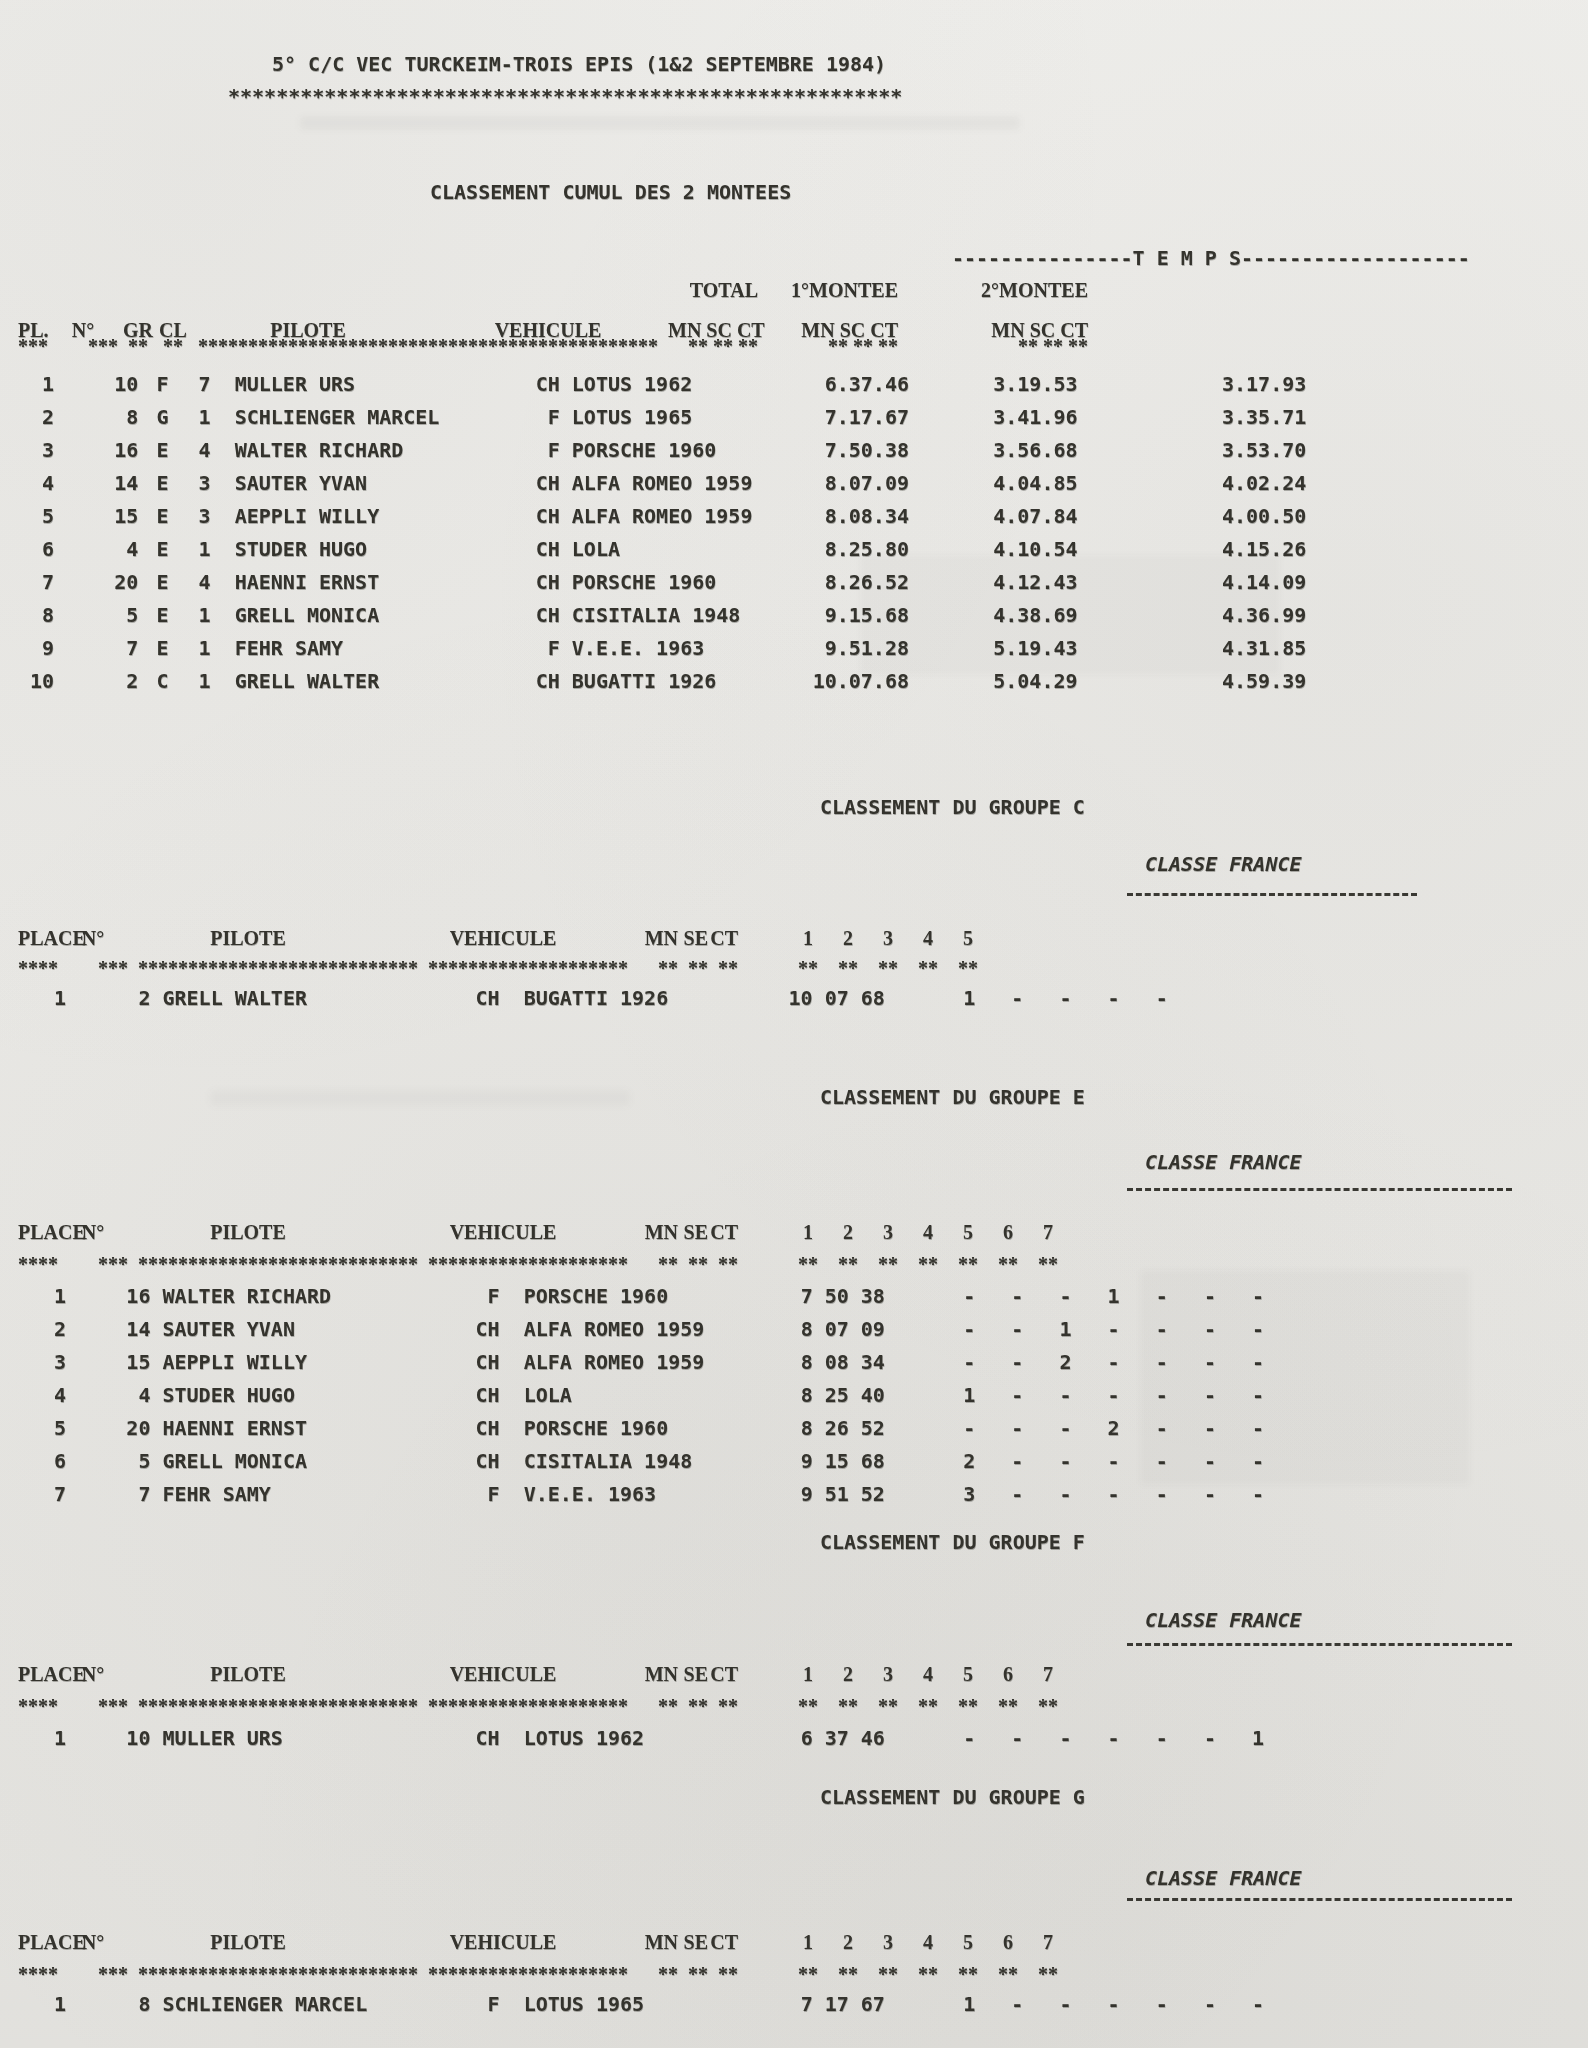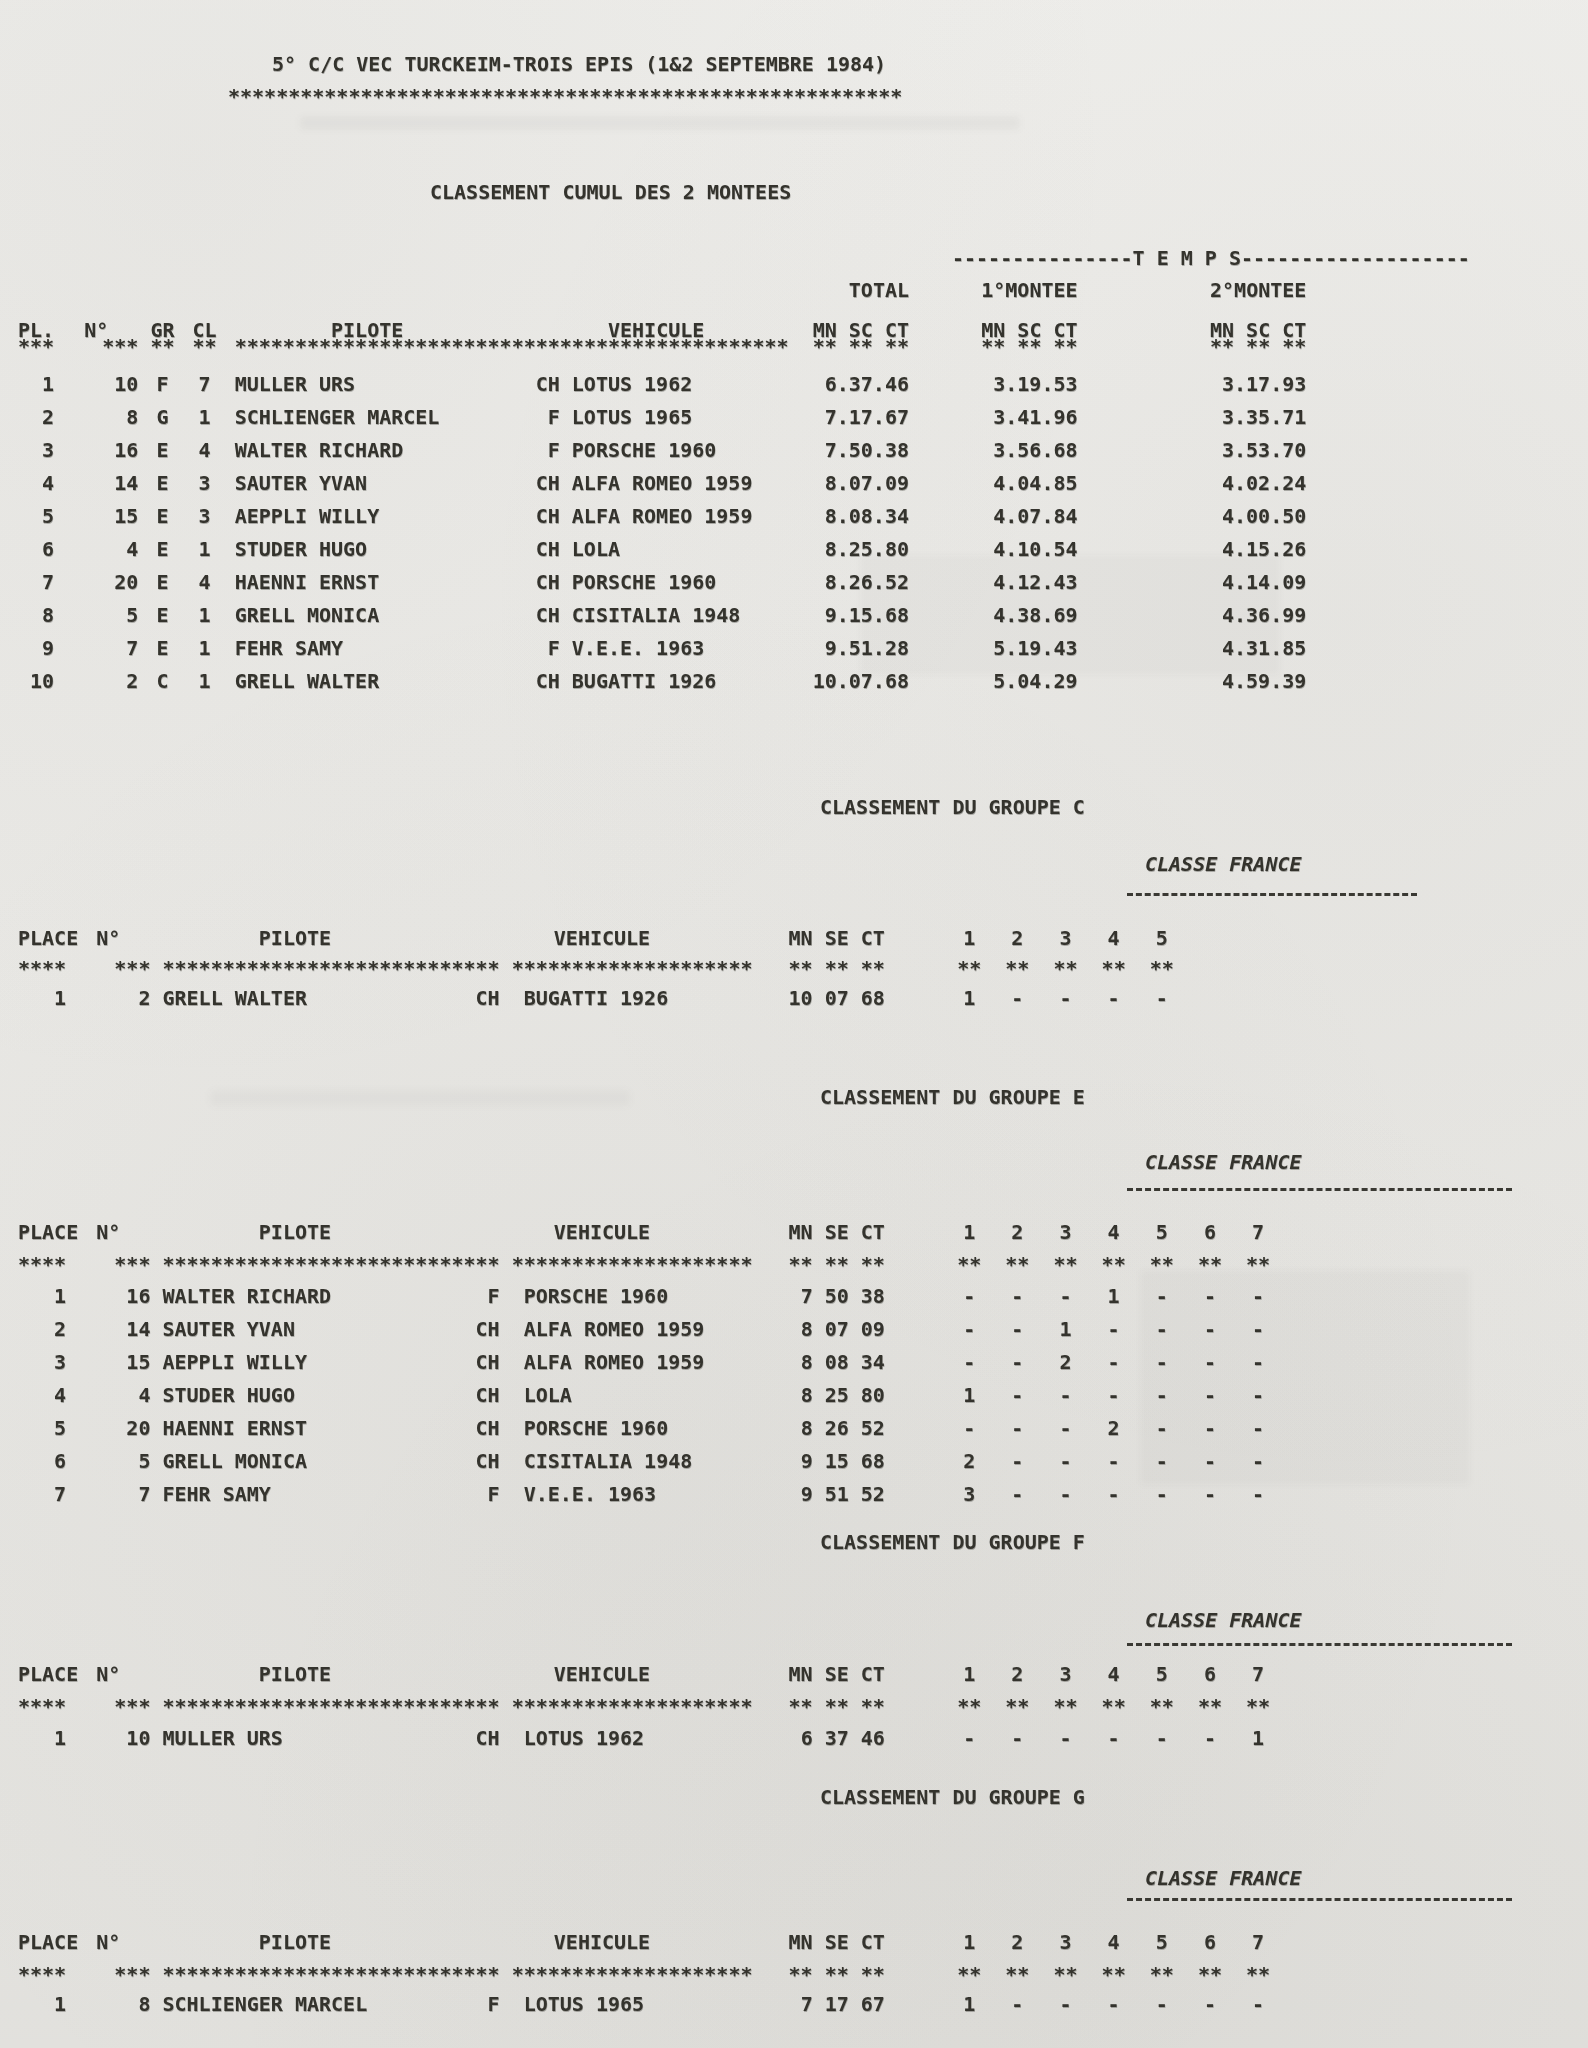--- a/index.html
+++ b/index.html
@@ -11,21 +11,21 @@
       radial-gradient(circle at 12% 8%, rgba(120,118,110,0.06), transparent 40%),
       radial-gradient(circle at 85% 30%, rgba(120,118,110,0.05), transparent 45%),
       radial-gradient(circle at 40% 70%, rgba(120,118,110,0.05), transparent 50%),
       radial-gradient(circle at 70% 95%, rgba(120,118,110,0.06), transparent 40%),
       linear-gradient(180deg, rgba(255,255,255,0.25), rgba(0,0,0,0.03));
     font-family:"DejaVu Sans Mono", monospace;
     font-size:20px; font-weight:bold; color:#34332d;
     text-shadow:0.5px 0.5px 0 rgba(52,51,45,0.35);
   }
   .abs{position:absolute; white-space:pre;}
-  .line{position:absolute; left:18px; display:flex; white-space:pre; height:33px; line-height:33px;}
+  .line{position:absolute; left:18px; display:flex; white-space:pre; height:33px; line-height:33px;font-family:Liberation Serif, serif;}
   .row{display:flex; white-space:pre; height:33px; line-height:33px;}
   .cell{flex:0 0 auto; display:block; box-sizing:border-box; overflow:visible;}
   .c3{width:3ch}.c4{width:4ch}.c5{width:5ch}.c7{width:7ch}.c9{width:9ch}
   .c14{width:14ch}.c19{width:19ch}.c20{width:20ch}.c22{width:22ch}
   .c24{width:24ch}.c27{width:27ch}.c29{width:29ch}.c65{width:65ch}
   .tr{text-align:right}.tc{text-align:center}
   .p1{padding-left:1ch}.p2{padding-left:2ch}
   
   .t-title{left:272px; top:52px;}
   .t-rule{left:228px; top:84px;}
@@ -360,21 +360,21 @@
               <span class="cell c4 tc">-</span><span class="cell c4 tc">-</span><span class="cell c4 tc">2</span><span class="cell c4 tc">-</span><span class="cell c4 tc">-</span><span class="cell c4 tc">-</span><span class="cell c4 tc">-</span></span>
             </div>
           <div class="row">
               <span class="cell c4 tr">4</span>
               <span class="cell c7 tr">4</span>
               <span class="cell c24 p1">STUDER HUGO</span>
               <span class="cell c5 tr">CH</span>
               <span class="cell c22 p2">LOLA</span>
               <span class="cell c4 tr">8</span>
               <span class="cell c3 tr">25</span>
-              <span class="cell c3 tr">80</span>
+              <span class="cell c3 tr">40</span>
               <span class="cell c5"></span>
               <span class="classe-cols">
                 
               <span class="cell c4 tc">1</span><span class="cell c4 tc">-</span><span class="cell c4 tc">-</span><span class="cell c4 tc">-</span><span class="cell c4 tc">-</span><span class="cell c4 tc">-</span><span class="cell c4 tc">-</span></span>
             </div>
           <div class="row">
               <span class="cell c4 tr">5</span>
               <span class="cell c7 tr">20</span>
               <span class="cell c24 p1">HAENNI ERNST</span>
               <span class="cell c5 tr">CH</span>

